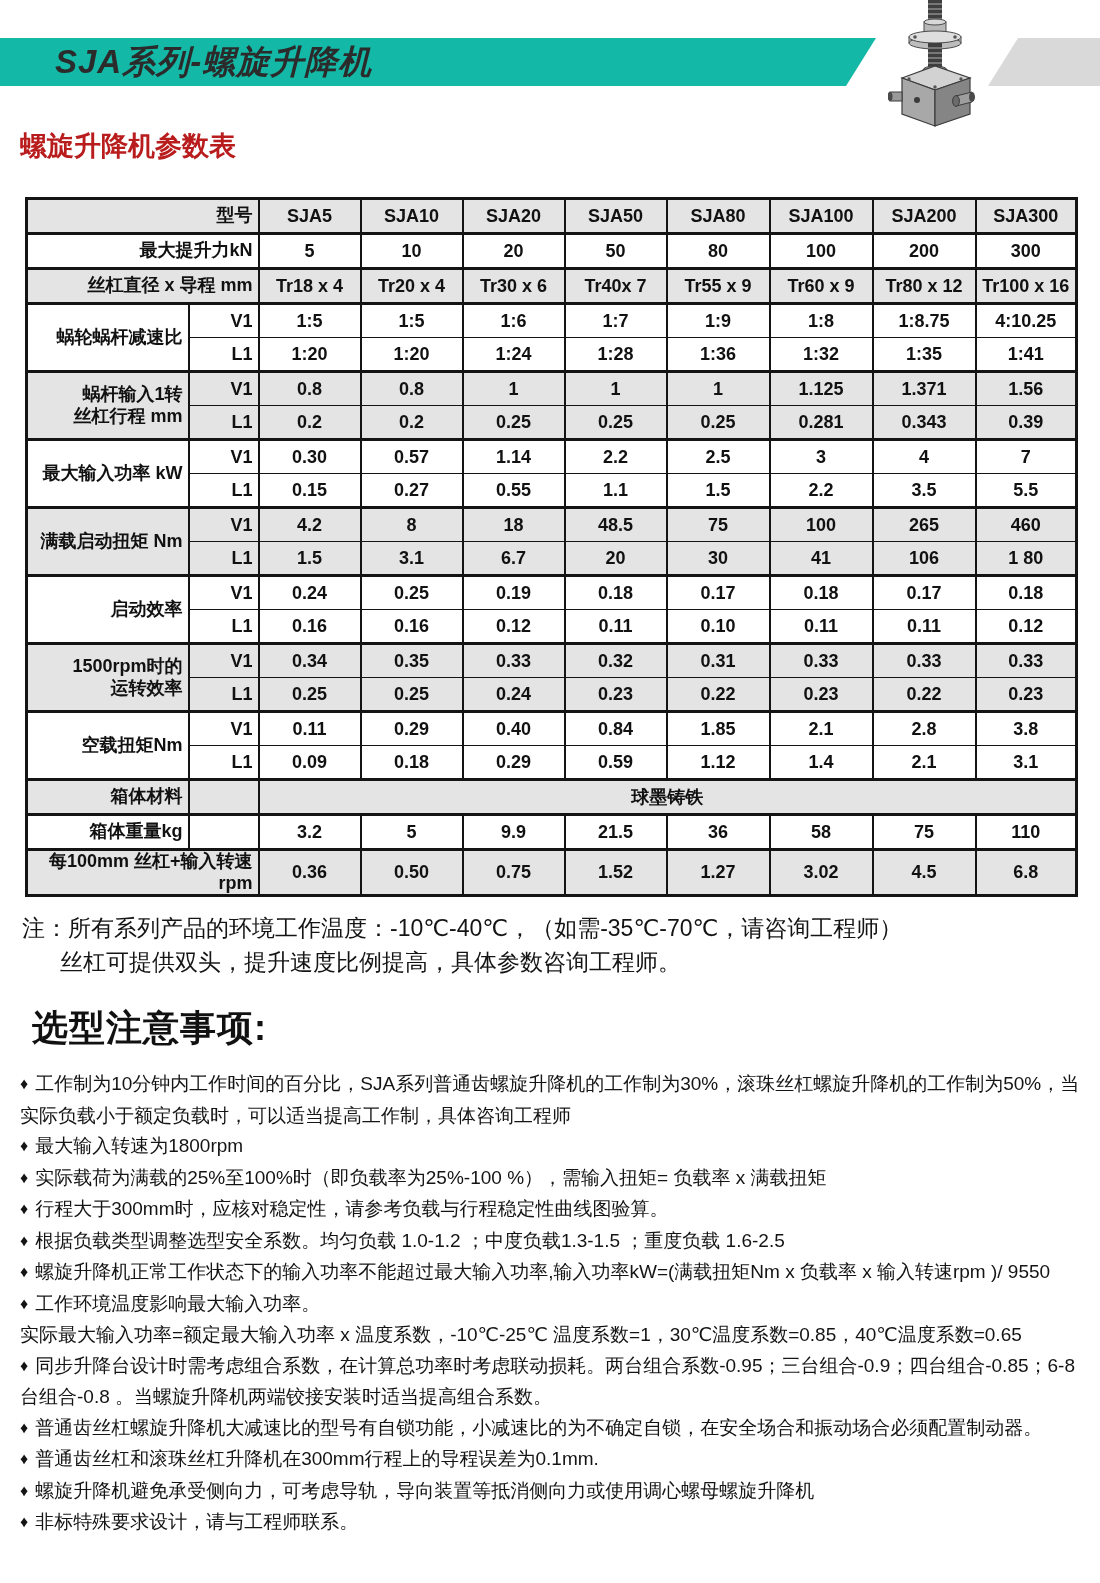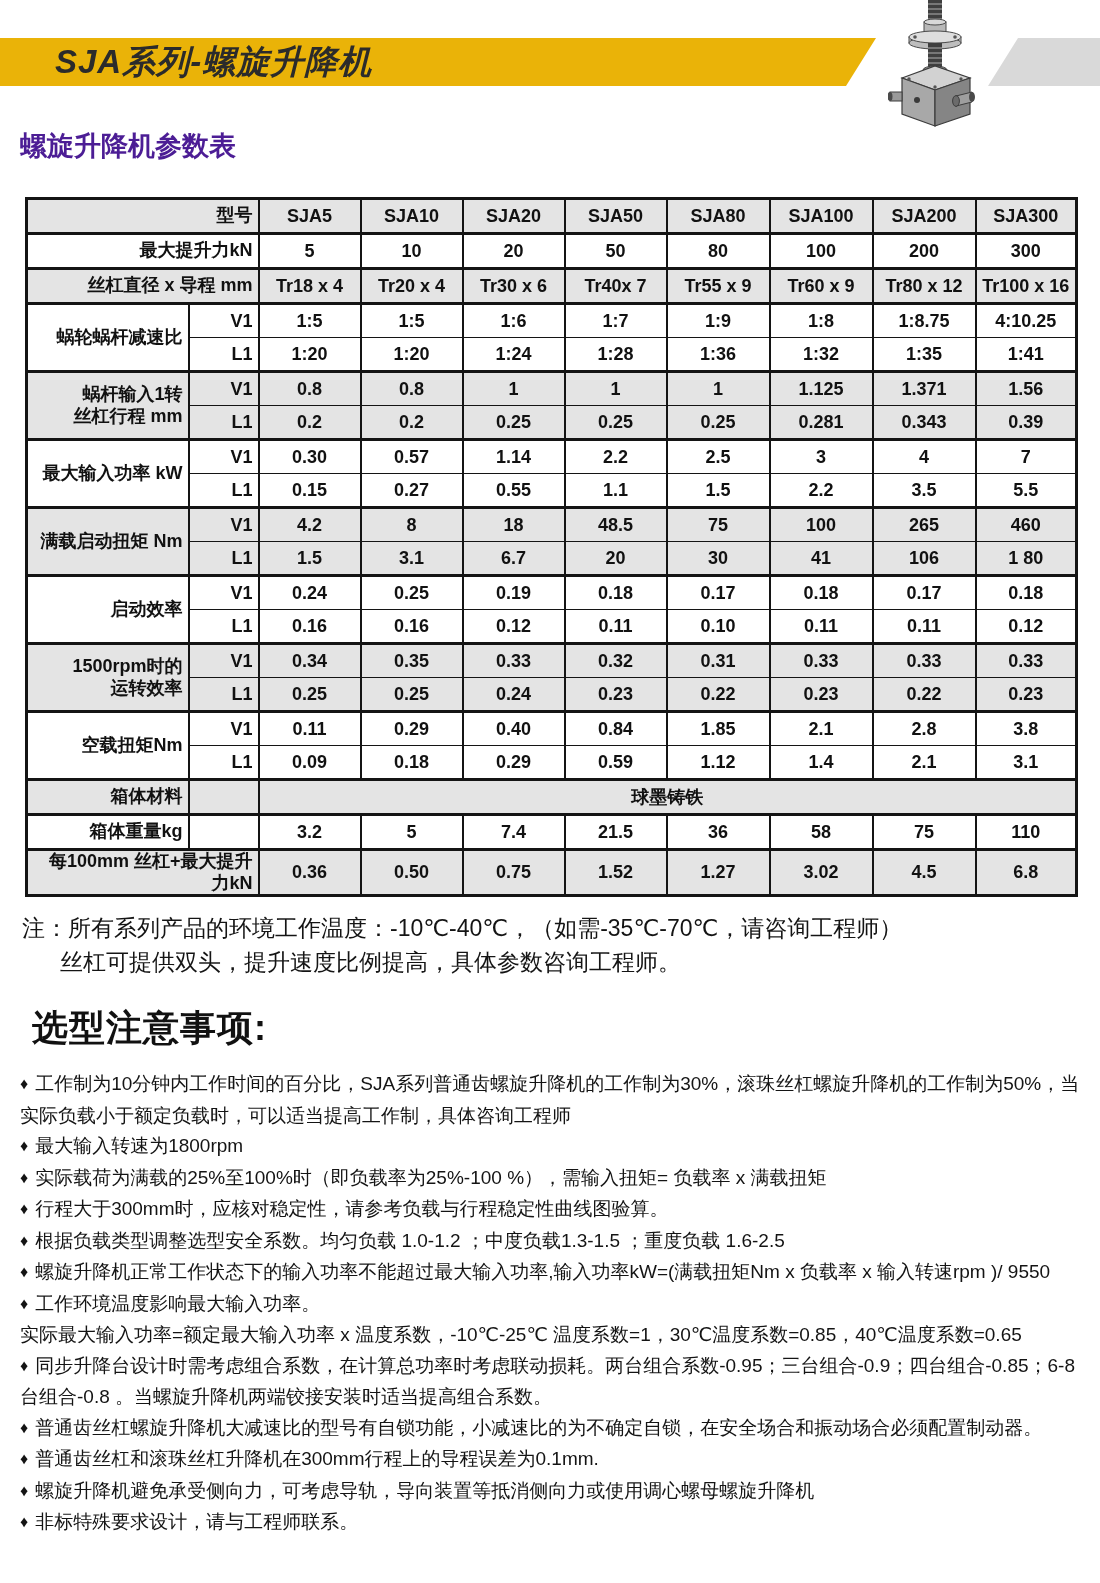--- a/index.html
+++ b/index.html
@@ -4,39 +4,39 @@
 <style>
   html,body{margin:0;padding:0;}
   body{
     width:1100px;height:1583px;position:relative;background:#ffffff;
     font-family:"Liberation Sans","DejaVu Sans",sans-serif;color:#1a1a1a;
     overflow:hidden;
   }
   
   .banner{
     position:absolute;top:38px;left:0;width:876px;height:48px;
-    background:#eab308;
+    background:#14b8a6;
     -webkit-clip-path:polygon(0 0,100% 0,calc(100% - 30px) 100%,0 100%);
     clip-path:polygon(0 0,100% 0,calc(100% - 30px) 100%,0 100%);
   }
   .banner-title{
     margin:0;position:absolute;left:55px;top:4px;
     font-size:33px;line-height:40px;font-style:italic;font-weight:800;
     color:#2b2b2b;letter-spacing:1px;white-space:nowrap;
   }
   .banner-accent{
     position:absolute;top:38px;left:988px;width:112px;height:48px;
     background:#d9d9d9;
     -webkit-clip-path:polygon(30px 0,100% 0,100% 100%,0 100%);
     clip-path:polygon(30px 0,100% 0,100% 100%,0 100%);
   }
   .jack{position:absolute;top:0;left:888px;width:92px;height:130px;}
   
   .table-title{
-    margin:128px 0 4px 20px;font-size:27px;line-height:36px;font-weight:800;color:#4c1d95;
+    margin:128px 0 4px 20px;font-size:27px;line-height:36px;font-weight:800;color:#b91c1c;
   }
   .sel-title{
     margin:30px 0 0 32px;font-size:36px;line-height:38px;font-weight:800;color:#111;
     letter-spacing:1px;
   }
   
   #param-table{
     border-collapse:collapse;table-layout:fixed;width:1050px;
     margin:33px 0 0 25px;border:3px solid #141414;
   }
@@ -319,29 +319,29 @@
       <tr class="group-start shaded">
         <td class="lbl">箱体材料</td>
         <td class="sub"></td>
         <td class="val" colspan="8">球墨铸铁</td>
       </tr>
       <tr class="group-start">
         <td class="lbl">箱体重量kg</td>
         <td class="sub"></td>
         <td class="val">3.2</td>
         <td class="val">5</td>
-        <td class="val">7.4</td>
+        <td class="val">9.9</td>
         <td class="val">21.5</td>
         <td class="val">36</td>
         <td class="val">58</td>
         <td class="val">75</td>
         <td class="val">110</td>
       </tr>
       <tr class="group-start shaded">
-        <td class="lbl" colspan="2">每100mm 丝杠+最大提升力kN</td>
+        <td class="lbl" colspan="2">每100mm 丝杠+输入转速rpm</td>
         <td class="val">0.36</td>
         <td class="val">0.50</td>
         <td class="val">0.75</td>
         <td class="val">1.52</td>
         <td class="val">1.27</td>
         <td class="val">3.02</td>
         <td class="val">4.5</td>
         <td class="val">6.8</td>
       </tr>
     </tbody>

